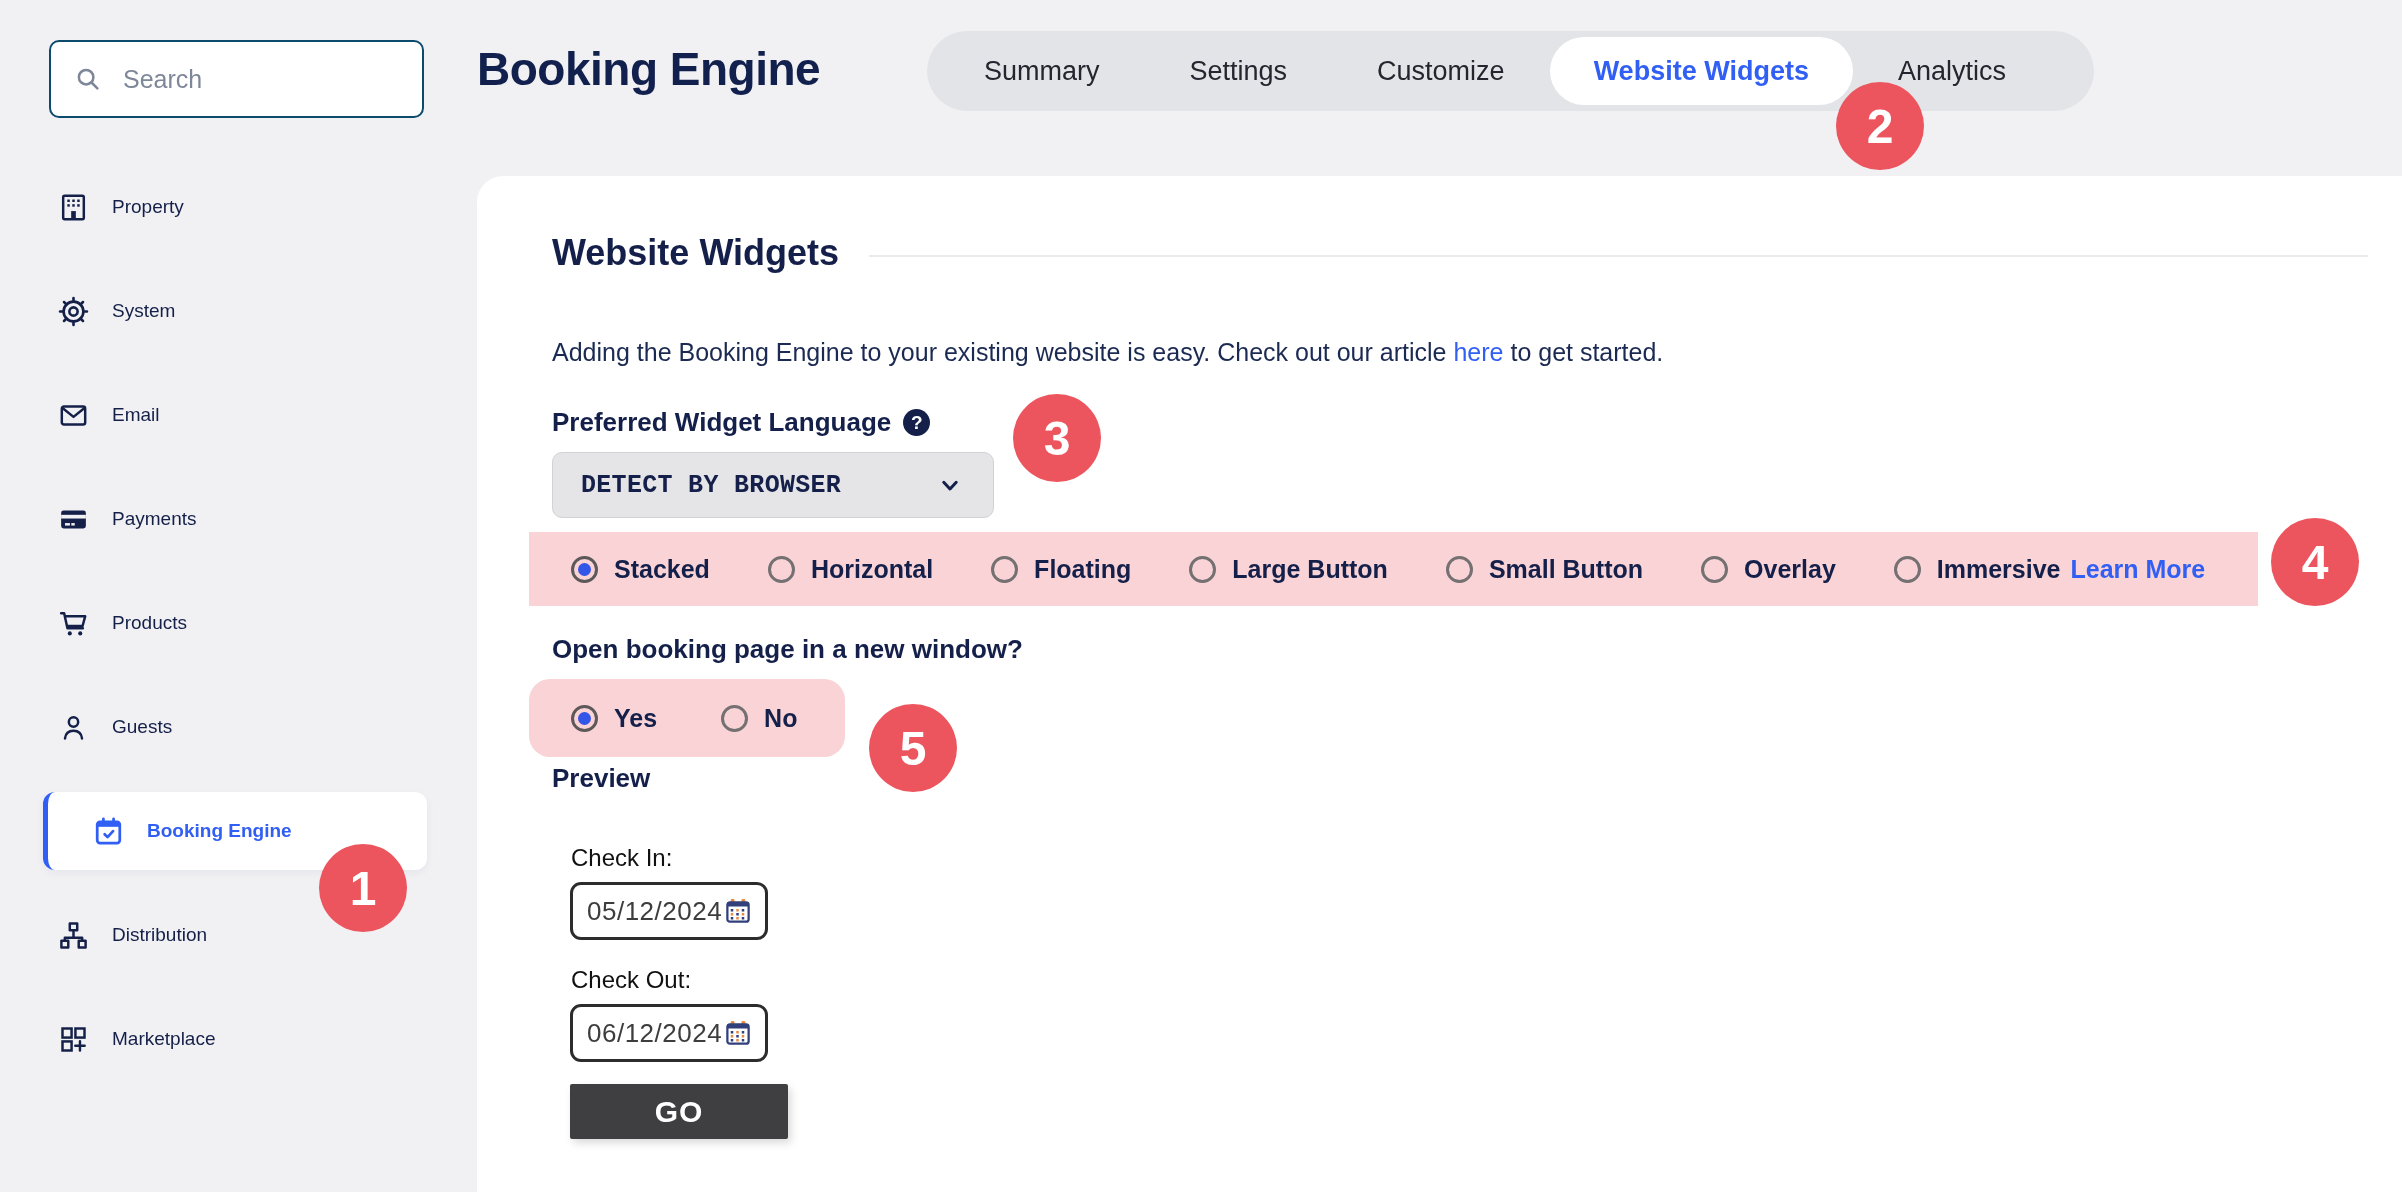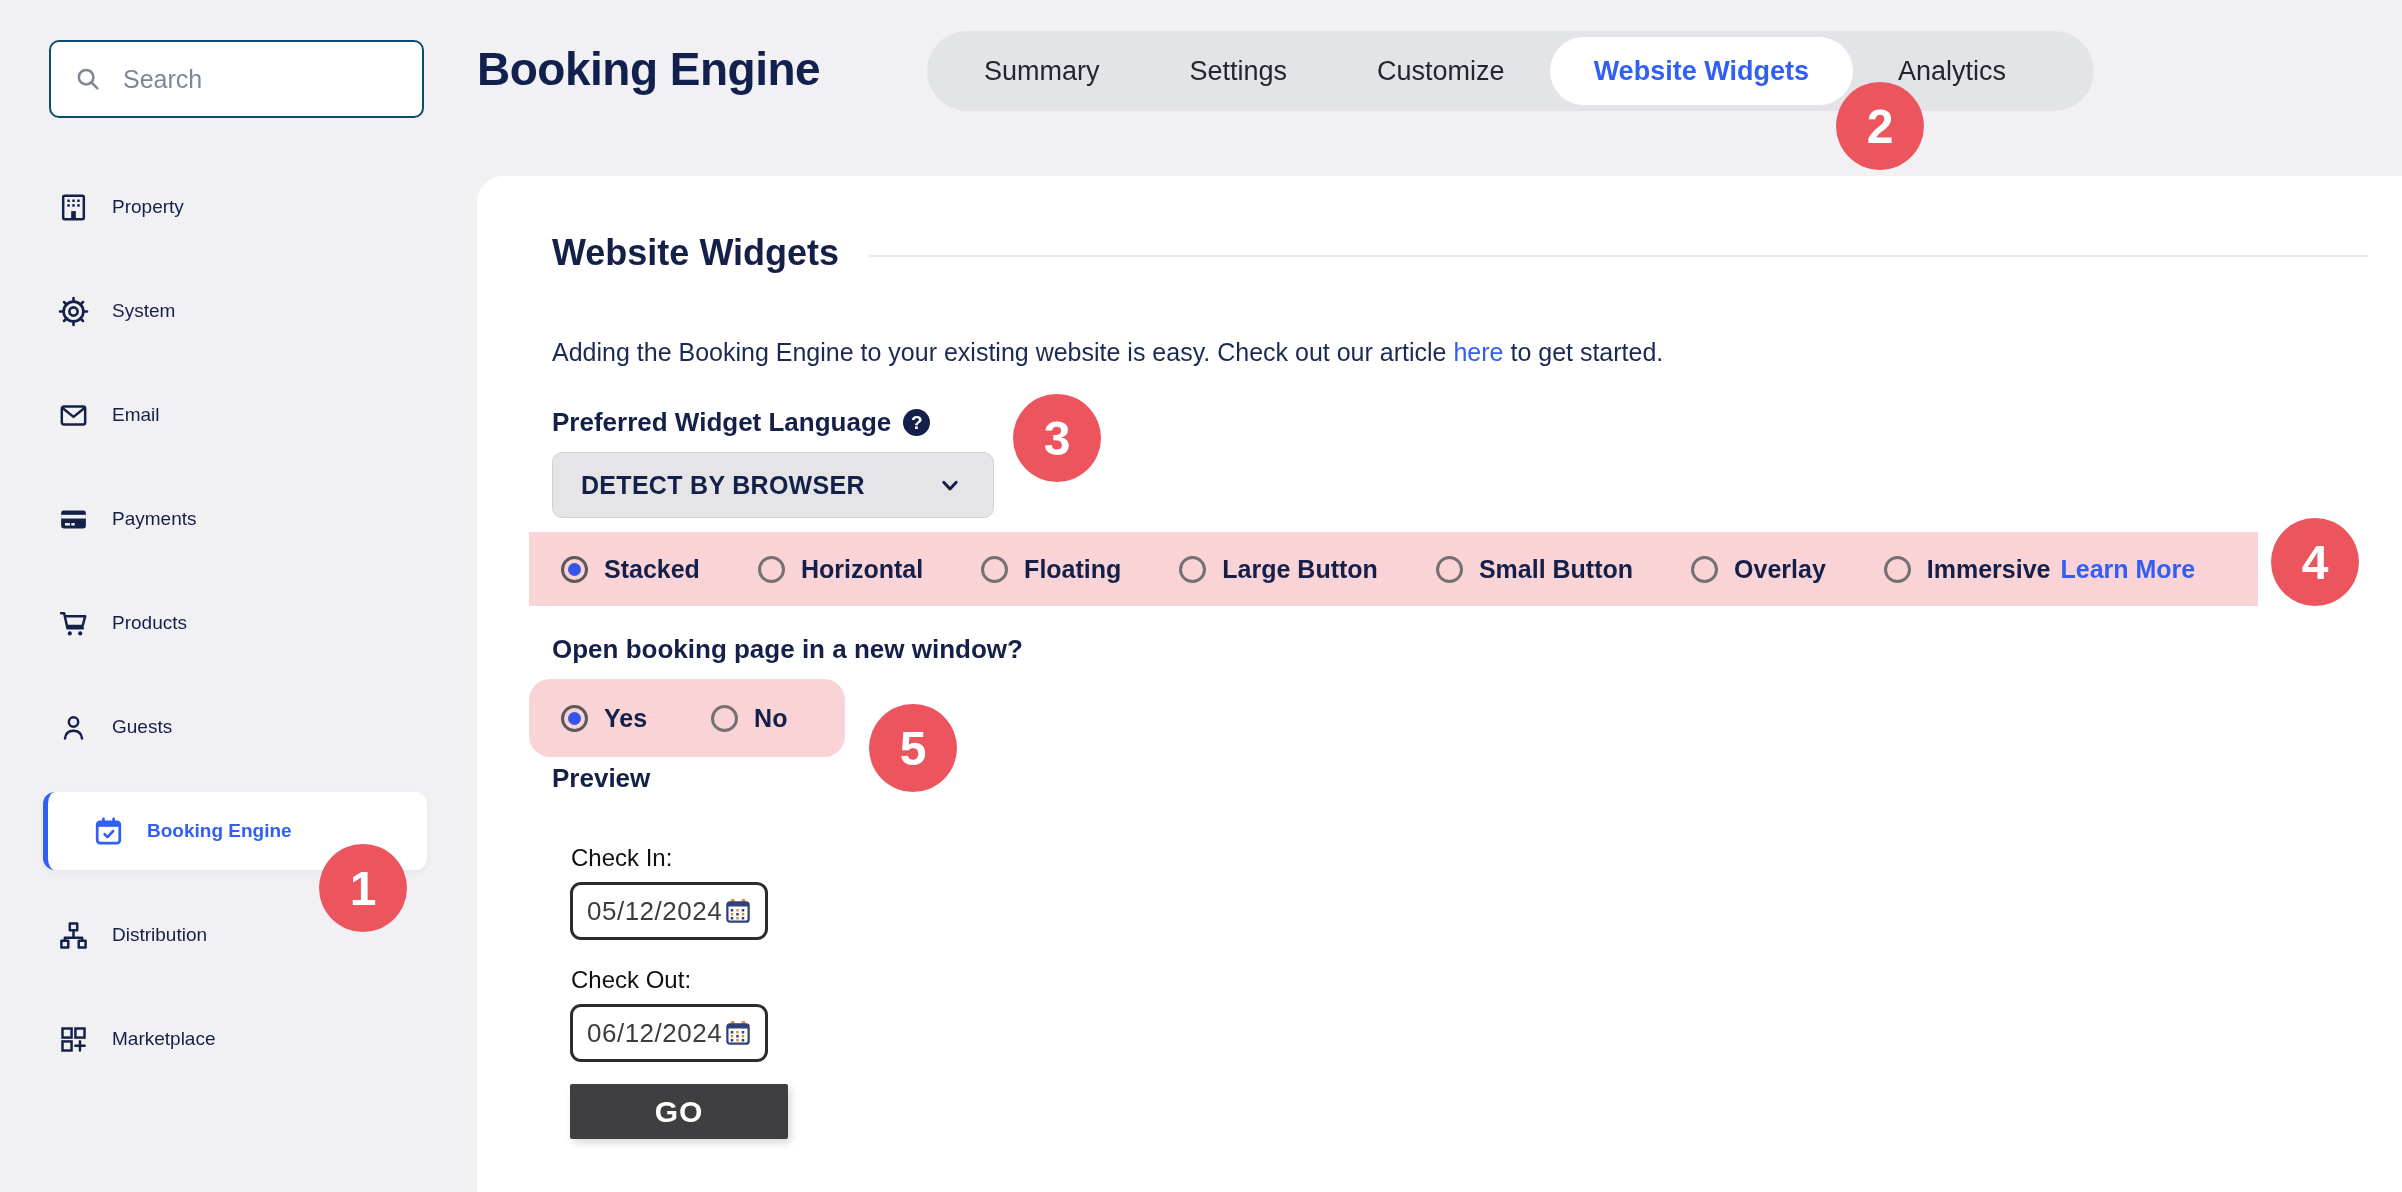--- a/index.html
+++ b/index.html
@@ -47,27 +47,27 @@
   .intro a { color:#315ff4; text-decoration:none; cursor:pointer; }
 
   .field-label { margin-top:40px; font-size:26px; font-weight:bold; color:#14204a;
     display:flex; align-items:center; gap:12px; white-space:nowrap; }
   .q-icon { width:27px; height:27px; border-radius:50%; background:#14204a; color:#ffffff;
     font-size:19px; font-weight:bold; display:inline-flex; align-items:center; justify-content:center; }
 
   .dropdown { margin-top:14px; width:442px; height:66px; background:#e5e5e8;
     border:1px solid #d2d2d6; border-radius:10px; display:flex; align-items:center;
     padding:0 28px; cursor:pointer; }
-  .dropdown .dd-value { font-size:25px; font-weight:bold; color:#14204a; letter-spacing:0.3px; }
+  .dropdown .dd-value { font-size:25px; font-weight:bold; color:#14204a; letter-spacing:0.3px;font-family:Liberation Mono, monospace; }
   .dropdown svg { margin-left:auto; }
 
   .section-label { margin-top:50px; font-size:26px; font-weight:bold; color:#14204a; white-space:nowrap; }
 
   .pink-row { margin-left:-23px; margin-top:14px; background:#f9d3d6; display:flex;
-    align-items:center; padding-left:32px; }
+    align-items:center; padding-left:42px; }
   .pink-row.widgets { width:1729px; height:74px; gap:58px; }
   .pink-row.newwin { width:316px; height:78px; gap:64px;border-radius:21px; }
 
   .opt { display:flex; align-items:center; gap:16px; cursor:pointer; }
   .radio { width:27px; height:27px; border-radius:50%; border:3px solid #757072;
     position:relative; background:transparent; flex:0 0 auto; }
   .radio.on { border-color:#5d5859; }
   .radio.on::after { content:""; position:absolute; left:4px; top:4px; width:13px; height:13px;
     border-radius:50%; background:#3355e8; }
   .opt-label { font-size:25px; font-weight:bold; color:#14204a; white-space:nowrap; }

